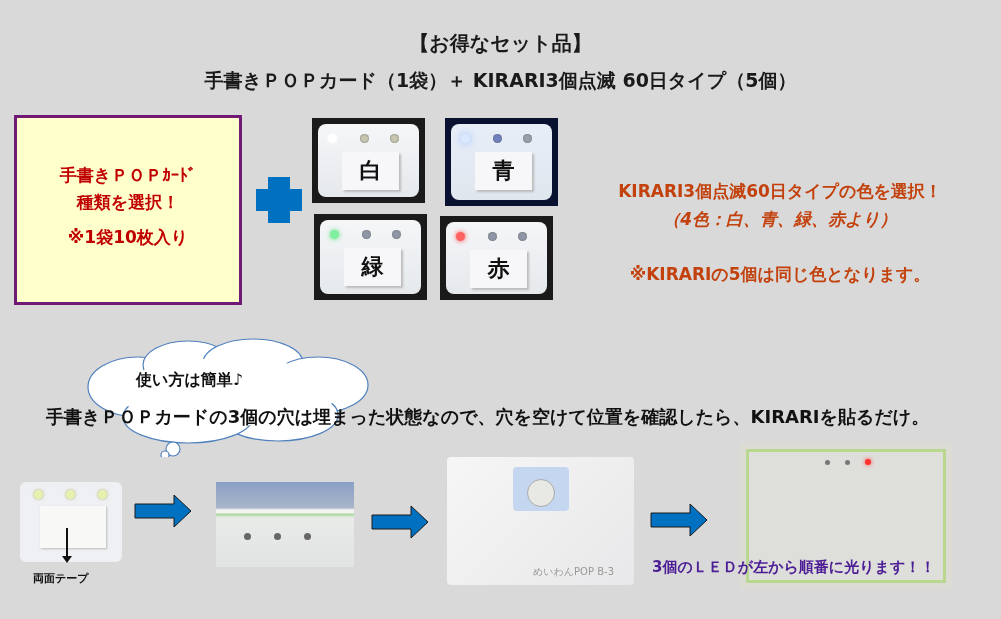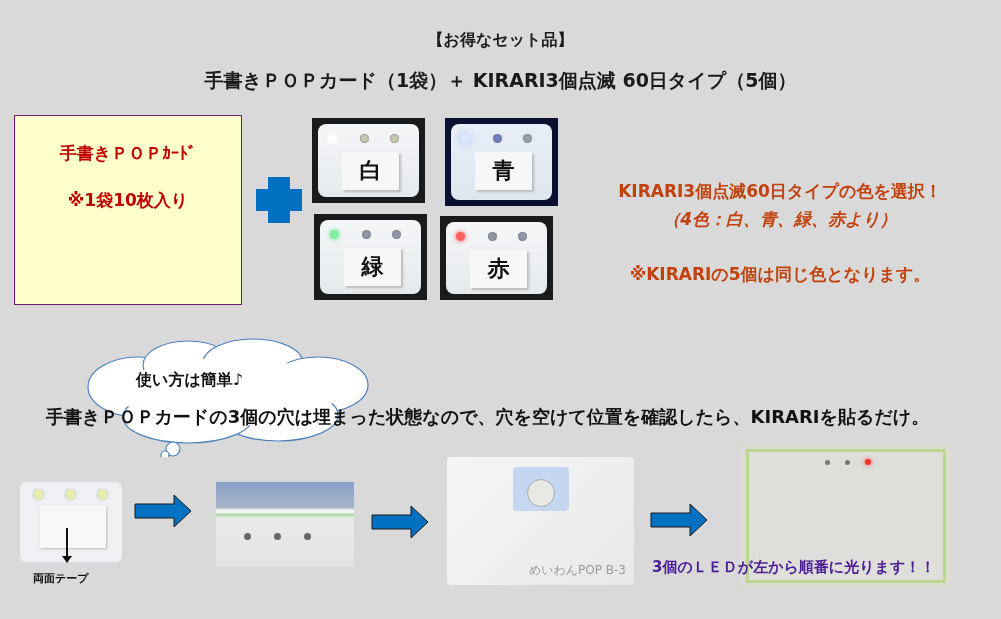--- a/index.html
+++ b/index.html
@@ -3,29 +3,29 @@
 <meta charset="utf-8">
 <style>
   html, body { margin: 0; padding: 0; }
   body {
     width: 1001px; height: 619px; position: relative; overflow: hidden;
     background: #d9d9d9;
     font-family: "DejaVu Sans", sans-serif;
     font-weight: bold;
   }
   .abs { position: absolute; }
-  .title1 { left: 0; width: 1001px; top: 30px; text-align: center; font-size: 16px; color: #1a1a1a; }
+  .title1 { left: 0; width: 1001px; top: 30px; text-align: center; font-size: 20px; color: #1a1a1a; }
   .title2 { left: 0; width: 1001px; top: 68px; text-align: center; font-size: 19px; color: #1a1a1a; }
   .popbox {
     left: 14px; top: 115px; width: 228px; height: 190px;
-    background: #ffffcc; border: 1px solid #701a75; box-sizing: border-box;
+    background: #ffffcc; border: 3px solid #701a75; box-sizing: border-box;
     color: #c00000; text-align: center; font-size: 17px; line-height: 27px;
-    padding-top: 24px;
+    padding-top: 44px;
   }
-  .popbox .gap { margin-top: 20px; }
+  .popbox .gap { margin-top: 8px; }
   .plus { left: 256px; top: 177px; width: 46px; height: 46px; }
   .plus .v { position: absolute; left: 12px; top: 0; width: 22px; height: 46px; background: #0070c0; }
   .plus .h { position: absolute; left: 0; top: 12px; width: 46px; height: 22px; background: #0070c0; }
   .led-tile { background: #1a1a1a; }
   .led-card {
     position: absolute; left: 6px; top: 6px; right: 6px; bottom: 6px;
     background: linear-gradient(#f4f6f8, #e6e9ec); border-radius: 8px;
   }
   .led-dot { position: absolute; width: 9px; height: 9px; border-radius: 50%; top: 10px; background: #c8c8b0; box-shadow: inset 0 0 2px #666; }
   .led-label {
@@ -42,20 +42,21 @@
   .final-text { left: 652px; top: 558px; font-size: 15px; color: #4c1d95; white-space: nowrap; }
 </style>
 </head>
 <body>
 
 <div class="abs title1">【お得なセット品】</div>
 <div class="abs title2">手書きＰＯＰカード（1袋）＋ KIRARI3個点滅 60日タイプ（5個）</div>
 
 <div class="abs popbox">
   <div>手書きＰＯＰｶｰﾄﾞ</div>
+  <div>種類を選択！</div>
   <div class="gap">※1袋10枚入り</div>
 </div>
 
 <div class="abs plus">
   <div class="v"></div>
     <div class="h"></div>
 </div>
 
 <div class="abs led-tile" style="left:312px;top:118px;width:113px;height:85px;">
   <div class="led-card">
@@ -132,21 +133,21 @@
 </div>
 
 <svg class="abs arrow" style="left:371px;top:505px;" viewBox="0 0 58 34">
   <polygon points="1,10 40,10 40,1 57,17 40,33 40,24 1,24" fill="#0070c0" stroke="#1a1a1a" stroke-width="1"></polygon>
 </svg>
 
 <div class="abs photo" style="left:447px;top:457px;width:187px;height:128px;background:linear-gradient(135deg,#f6f6f6,#e8e8ea);border-radius:4px;">
   <div style="position:absolute;left:66px;top:10px;width:56px;height:44px;background:#c4d6f0;border-radius:4px;">
     <div style="position:absolute;left:14px;top:12px;width:26px;height:26px;border-radius:50%;background:#e8e8e4;border:1px solid #aaa;"></div>
   </div>
-  <div style="position:absolute;right:8px;bottom:6px;font-size:12px;color:#999;font-weight:normal;">めいわんPOP B-3</div>
+  <div style="position:absolute;right:20px;bottom:6px;font-size:10px;color:#999;font-weight:normal;">めいわんPOP B-3</div>
 </div>
 
 <svg class="abs arrow" style="left:650px;top:503px;" viewBox="0 0 58 34">
   <polygon points="1,10 40,10 40,1 57,17 40,33 40,24 1,24" fill="#0070c0" stroke="#1a1a1a" stroke-width="1"></polygon>
 </svg>
 
 <div class="abs photo" style="left:740px;top:443px;width:212px;height:146px;background:#dcdcd4;border-radius:4px;">
   <div style="position:absolute;left:6px;top:6px;right:6px;bottom:6px;border:3px solid #b8d890;background:#dededa;"></div>
   <div style="position:absolute;left:85px;top:17px;width:5px;height:5px;border-radius:50%;background:#777;"></div>
   <div style="position:absolute;left:105px;top:17px;width:5px;height:5px;border-radius:50%;background:#777;"></div>

